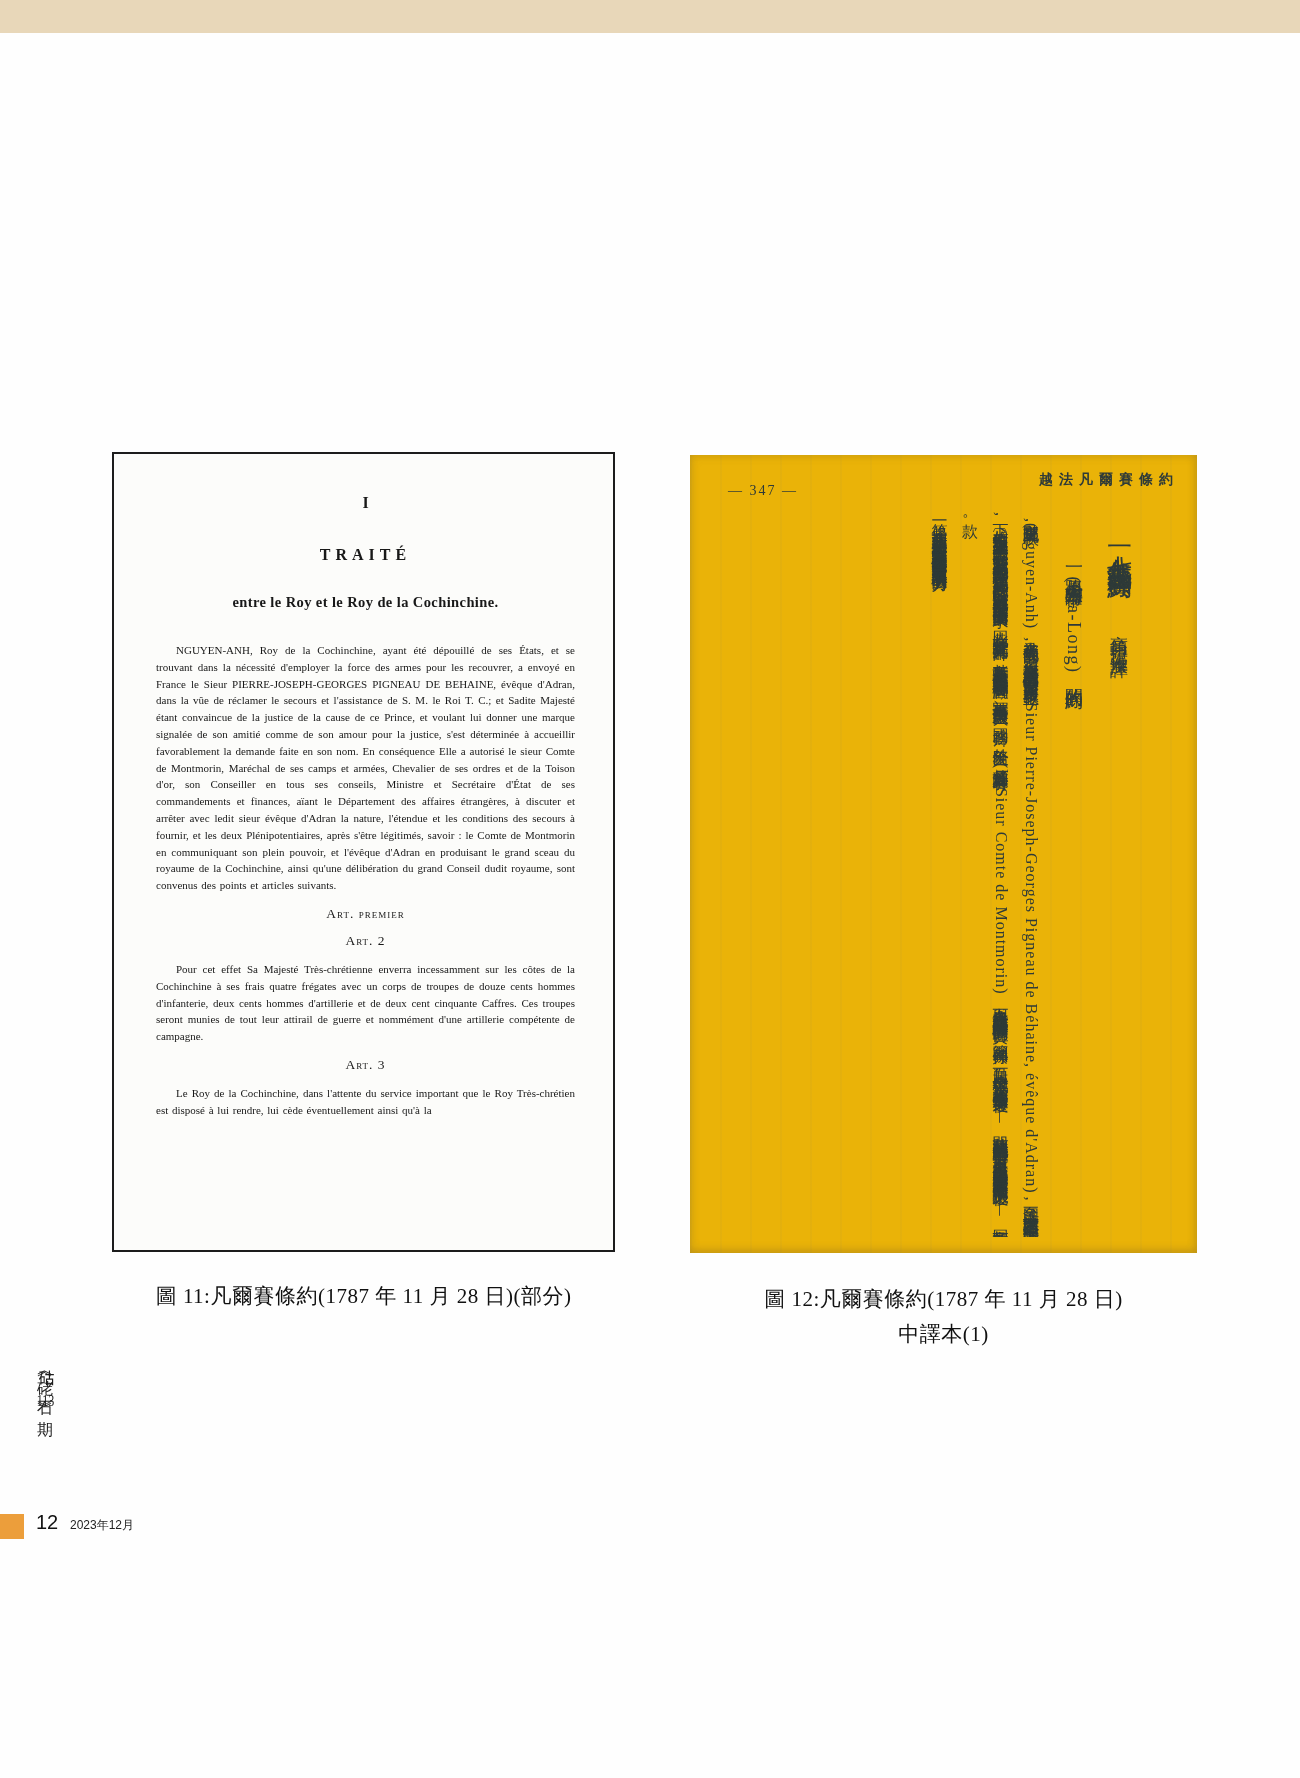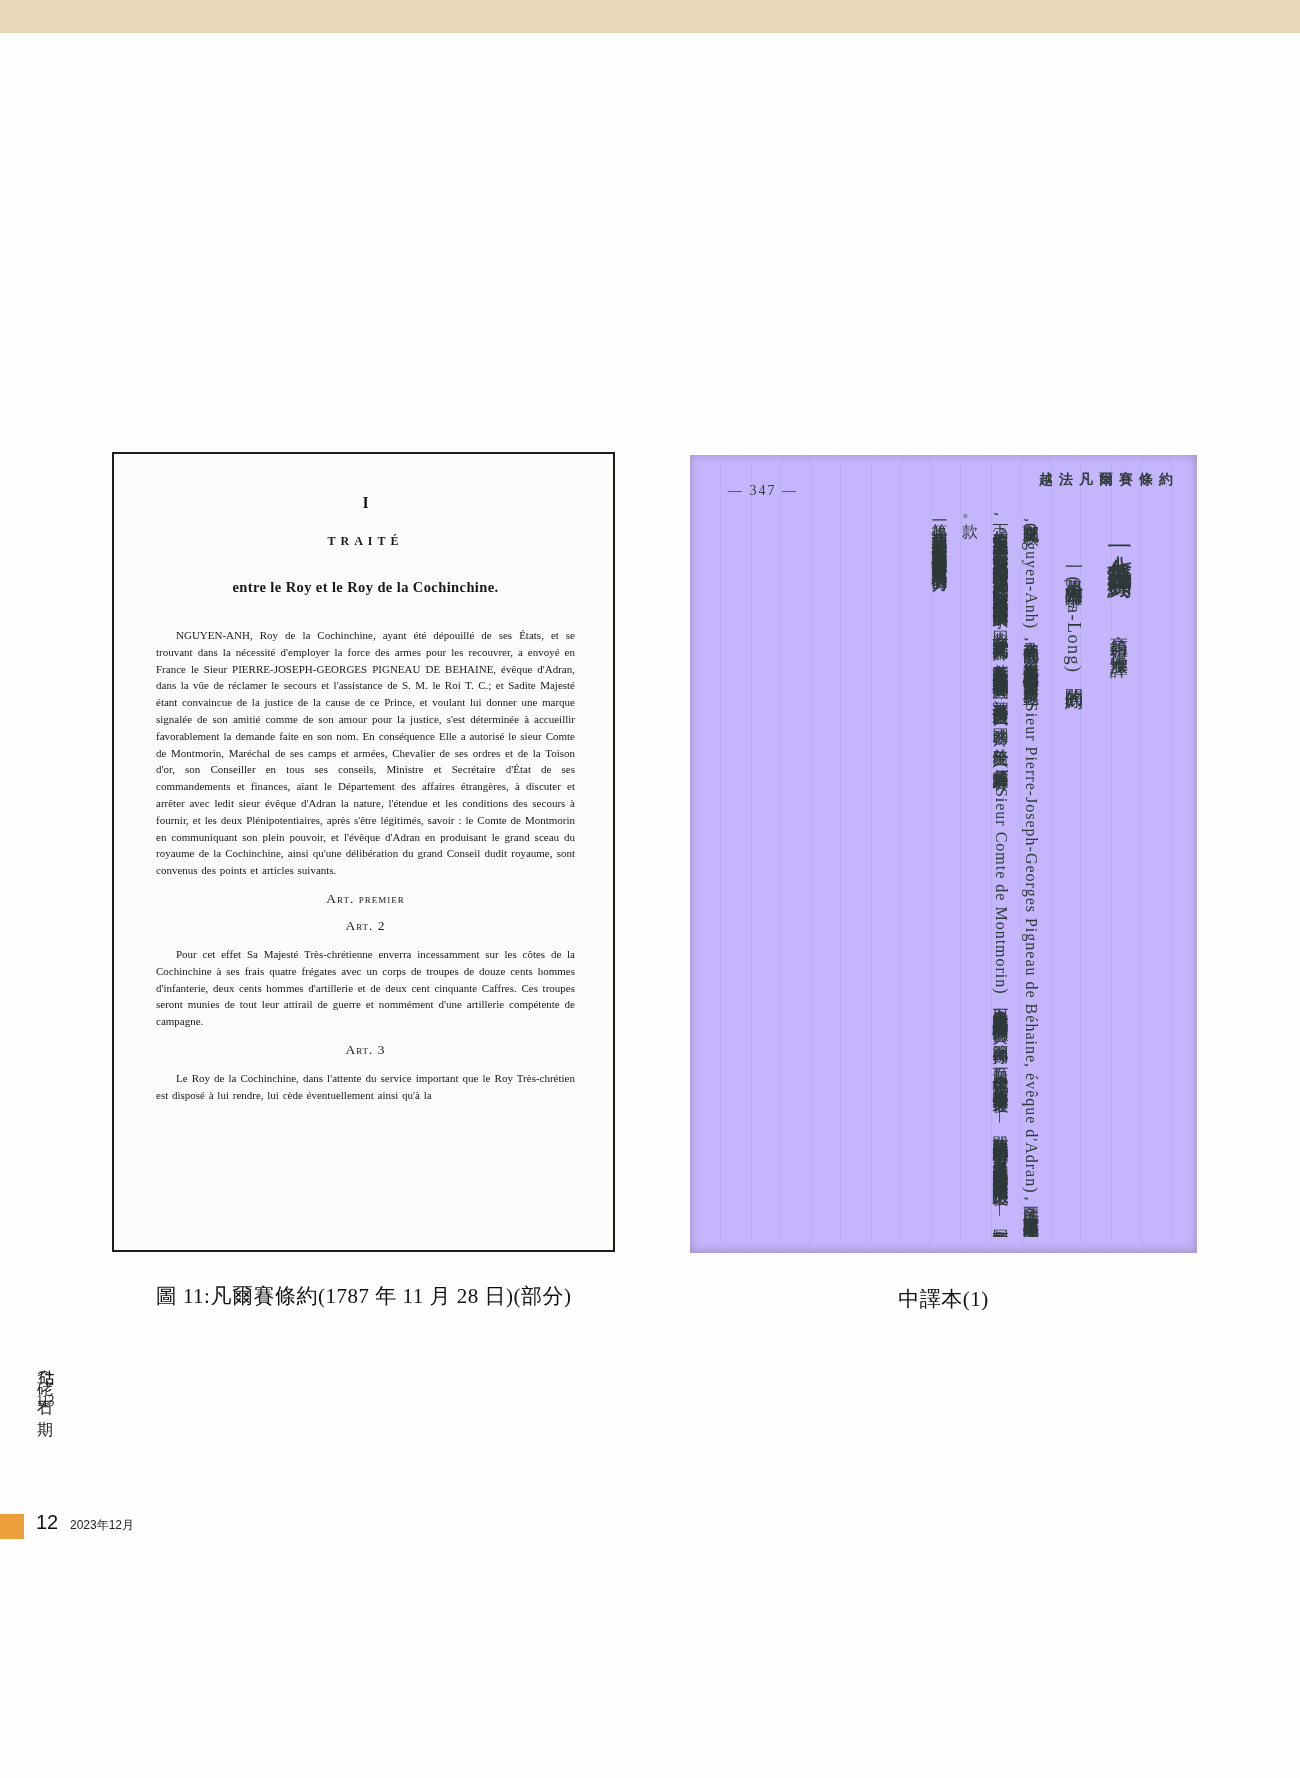--- a/index.html
+++ b/index.html
@@ -6,31 +6,31 @@
   .page{position:relative;width:1300px;height:1778px;background:#fefefe;overflow:hidden;
         font-family:"Liberation Serif",serif;}
   
   .topbar{position:absolute;left:0;top:0;width:1300px;height:33px;background:#e8d7b9;}
 
   
   .doc-fr{position:absolute;left:112px;top:452px;width:503px;height:800px;
           background:#fcfcfa;border:2px solid #1c1c1c;box-sizing:border-box;
           padding:20px 26px 16px 30px;overflow:hidden;color:#181818;}
   .fr-numeral{text-align:center;font-size:16px;margin-top:20px;font-weight:bold;}
-  .fr-title{text-align:center;font-size:12px;font-weight:bold;letter-spacing:5px;margin-top:22px;}
+  .fr-title{text-align:center;font-size:16px;font-weight:bold;letter-spacing:5px;margin-top:34px;}
   .fr-subtitle{text-align:center;font-size:14.5px;font-weight:bold;margin-top:30px;letter-spacing:.4px;}
   .fr-para{font-size:11px;line-height:16.8px;text-align:justify;margin:12px;text-indent:20px;
            word-spacing:1px;}
   .fr-para.first{margin-top:31px;}
   .fr-art{ text-align:center;font-variant:small-caps;font-size:13.5px;letter-spacing:1px;
            margin:11px 0 6px 0;font-weight:normal;}
 
   
   .doc-zh{position:absolute;left:690px;top:455px;width:507px;height:798px;
-          background:#c4b5fd;box-sizing:border-box;overflow:hidden;color:#2e3a38;
+          background:#eab308;box-sizing:border-box;overflow:hidden;color:#2e3a38;
           box-shadow:inset 0 -4px 8px rgba(90,80,60,.18), inset -4px 0 7px rgba(90,80,60,.10),
                      inset 3px 3px 8px rgba(90,80,60,.08);}
   .doc-zh::before{content:"";position:absolute;inset:0;
           background:repeating-linear-gradient(90deg, rgba(110,120,110,.05) 0 2px, transparent 2px 30px);
           pointer-events:none;}
   .zh-pagenum{position:absolute;left:38px;top:28px;font-size:14px;letter-spacing:2px;}
   .zh-runhead{position:absolute;right:18px;top:16px;font-size:14px;letter-spacing:6px;font-weight:bold;}
   .zh-vert{writing-mode:vertical-rl;text-orientation:mixed;position:absolute;
            font-family:"Liberation Serif",serif;}
   .zh-titlecol{right:60px;top:78px;height:702px;font-size:25px;line-height:36px;letter-spacing:2px;}
@@ -88,20 +88,21 @@
     <div class="zh-vert zh-subtitle">一  路易十六與嘉隆帝(Gia-Long)間的條約</div>
 
     <div class="zh-vert zh-body">
       <p>交趾支那王阮映,(Nguyen-Anh)被人奪去了他的國,<span class="warichu">(譯註一)</span>覺得有必要使用武裝的力量去恢復它,因而派百多祿主教(le Sieur Pierre-Joseph-Georges Pigneau de Béhaine, évêque d'Adran)至法國,以請求法蘭西王<span class="warichu">(譯註二)</span>陛下的救助;而〔法國國王〕陛下,相信這位君主〔交趾支那王〕的主張是正義的,並且願意對此君主表示他的友誼,作爲他愛好正義的標記,所以決定好意地歡迎用交趾支那王的名義所提出來的要求。因此,陛下授權其軍幕元帥、其所有勳章及西奧金質壹等勳章綬佩者各會顧問、其軍事指揮與財政大臣、國務卿、外務大臣、伯爵莫穆林君(le Sieur Comte de Montmorin)與百多祿主教討論並確定所要供給的援助的性質、範圍與條件。而且,兩位全權代表,在互相檢查合法的委任之後,——即莫穆林伯爵將他的全權通告〔對方〕,而百多祿主教提出交趾支那王國的璽書及該王國最高會議的一個決議之後,——同意如下諸點與條款。</p>
       <p>第一條  法蘭西王答應並約定用最有效的方式支持交趾支那王爲着恢復對其國家的所有與享有而決心要做的努力。</p>
     </div>
   </div>
 
   <div class="caption cap-left">圖 11:凡爾賽條約(1787 年 11 月 28 日)(部分)</div>
   <div class="caption cap-right">
+    <div>圖 12:凡爾賽條約(1787 年 11 月 28 日)</div>
     <div>中譯本(1)</div>
   </div>
 
   <div class="journal">
     <span>《硓𥑮石》</span><span class="tcy">113</span><span>期</span>
   </div>
   <div class="orange-sq"></div>
   <div class="pagenum-f">12</div>
   <div class="date-f">2023年12月</div>
 

